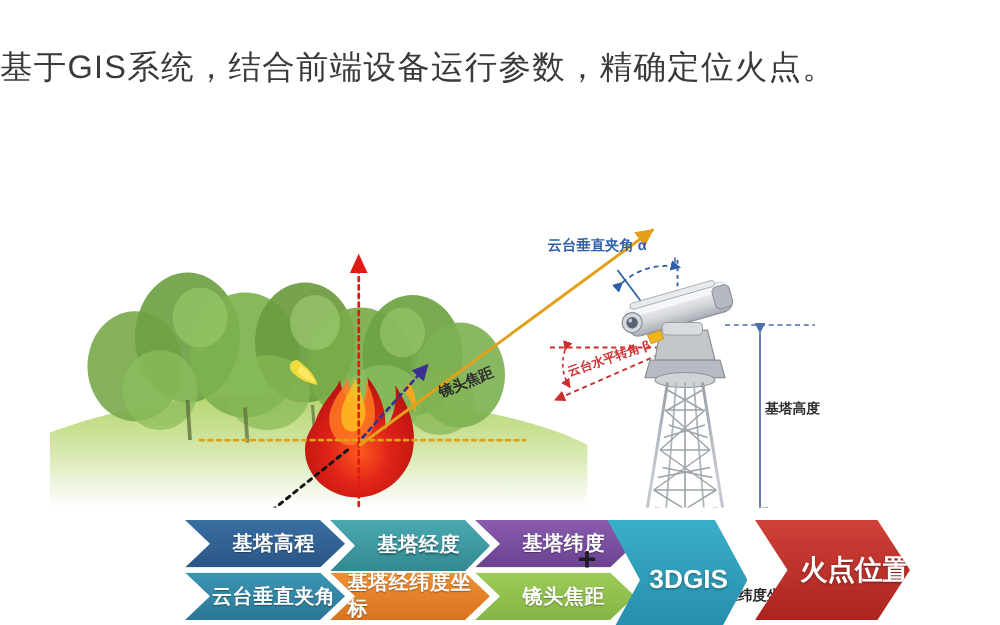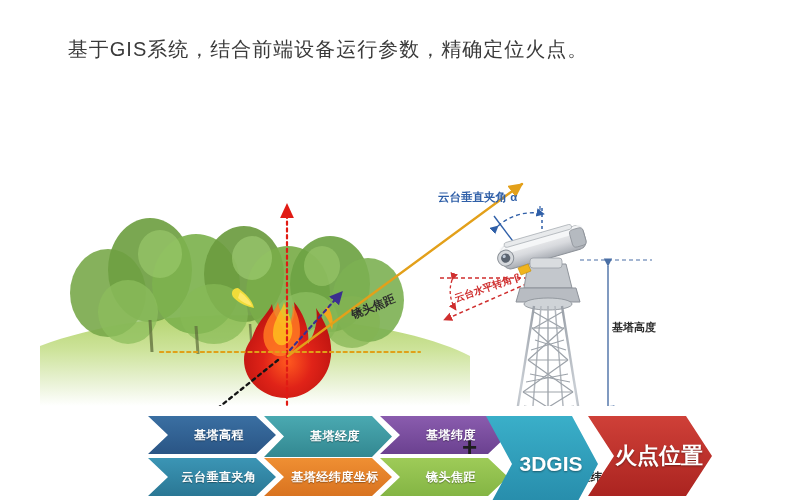--- a/index.html
+++ b/index.html
@@ -6,21 +6,21 @@
   body{
     width:800px;height:500px;overflow:hidden;background:#ffffff;
     font-family:"Liberation Sans","DejaVu Sans",sans-serif;
     -webkit-font-smoothing:antialiased;
   }
   #page{position:relative;width:800px;height:500px;background:#fff;}
 
   
   .title{
     position:absolute;left:0;top:36px;width:656px;text-align:center;
-    font-size:20px;color:#3a3a3a;letter-spacing:1px;font-weight:400;
+    font-size:26px;color:#3a3a3a;letter-spacing:1px;font-weight:400;
     white-space:nowrap;
   }
 
   
   .stage{position:absolute;left:0;top:88px;width:800px;height:318px;}
   .stage svg{position:absolute;left:0;top:0;}
 
   
   .lbl{position:absolute;white-space:nowrap;font-size:11px;line-height:1;}
   .lbl-alpha{left:438px;top:104px;color:#2f5fa8;font-weight:bold;font-size:11.5px;}
@@ -32,21 +32,21 @@
     left:352px;top:222px;color:#2b2b2b;font-weight:bold;font-size:11.5px;
     transform:rotate(-22deg);transform-origin:left center;
   }
   .lbl-height{left:612px;top:234px;color:#2b2b2b;font-weight:bold;font-size:11px;}
   .lbl-coord{left:556px;top:384px;color:#2b2b2b;font-weight:bold;font-size:11.5px;}
 
   
   .flow{position:absolute;left:0;top:406px;width:800px;height:94px;}
   .chev{
     position:absolute;display:flex;align-items:center;justify-content:center;
-    color:#ffffff;font-size:12px;font-weight:bold;letter-spacing:.5px;
+    color:#ffffff;font-size:16px;font-weight:bold;letter-spacing:.5px;
     text-shadow:0 1px 1px rgba(0,0,0,.35);
     clip-path:polygon(0 0, calc(100% - 20px) 0, 100% 50%, calc(100% - 20px) 100%, 0 100%, 20px 50%);
   }
   .chev span{pointer-events:none;padding-left:14px;}
   .plus{
     position:absolute;left:460px;top:434px;font-size:26px;font-weight:bold;color:#1d1d1d;
   }
   .chev-big{
     position:absolute;display:flex;align-items:center;justify-content:center;
     color:#fff;font-weight:bold;text-shadow:0 1px 2px rgba(0,0,0,.4);
@@ -279,19 +279,19 @@
       <span>镜头焦距</span>
     </div>
 
     <div class="plus" style="left:462px;top:26px;position:absolute;">+</div>
 
     <div class="chev-big" style="left:486px;top:10px;width:112px;height:96px;font-size:21px;
                 background:linear-gradient(180deg,#3aafc9 0%,#2589a8 100%);">
       <span>3DGIS</span>
     </div>
 
-    <div class="chev-big" style="left:588px;top:10px;width:124px;height:80px;font-size:22px;
-                background:linear-gradient(180deg,#cf4038 0%,#ab2420 100%);">
+    <div class="chev-big" style="left:604px;top:10px;width:124px;height:80px;font-size:22px;
+                background:linear-gradient(180deg,#cf4038 0%,#ab2420 100%);justify-content:flex-end;">
       <span>火点位置</span>
     </div>
   </div>
 
 </div>
 
 </body></html>

